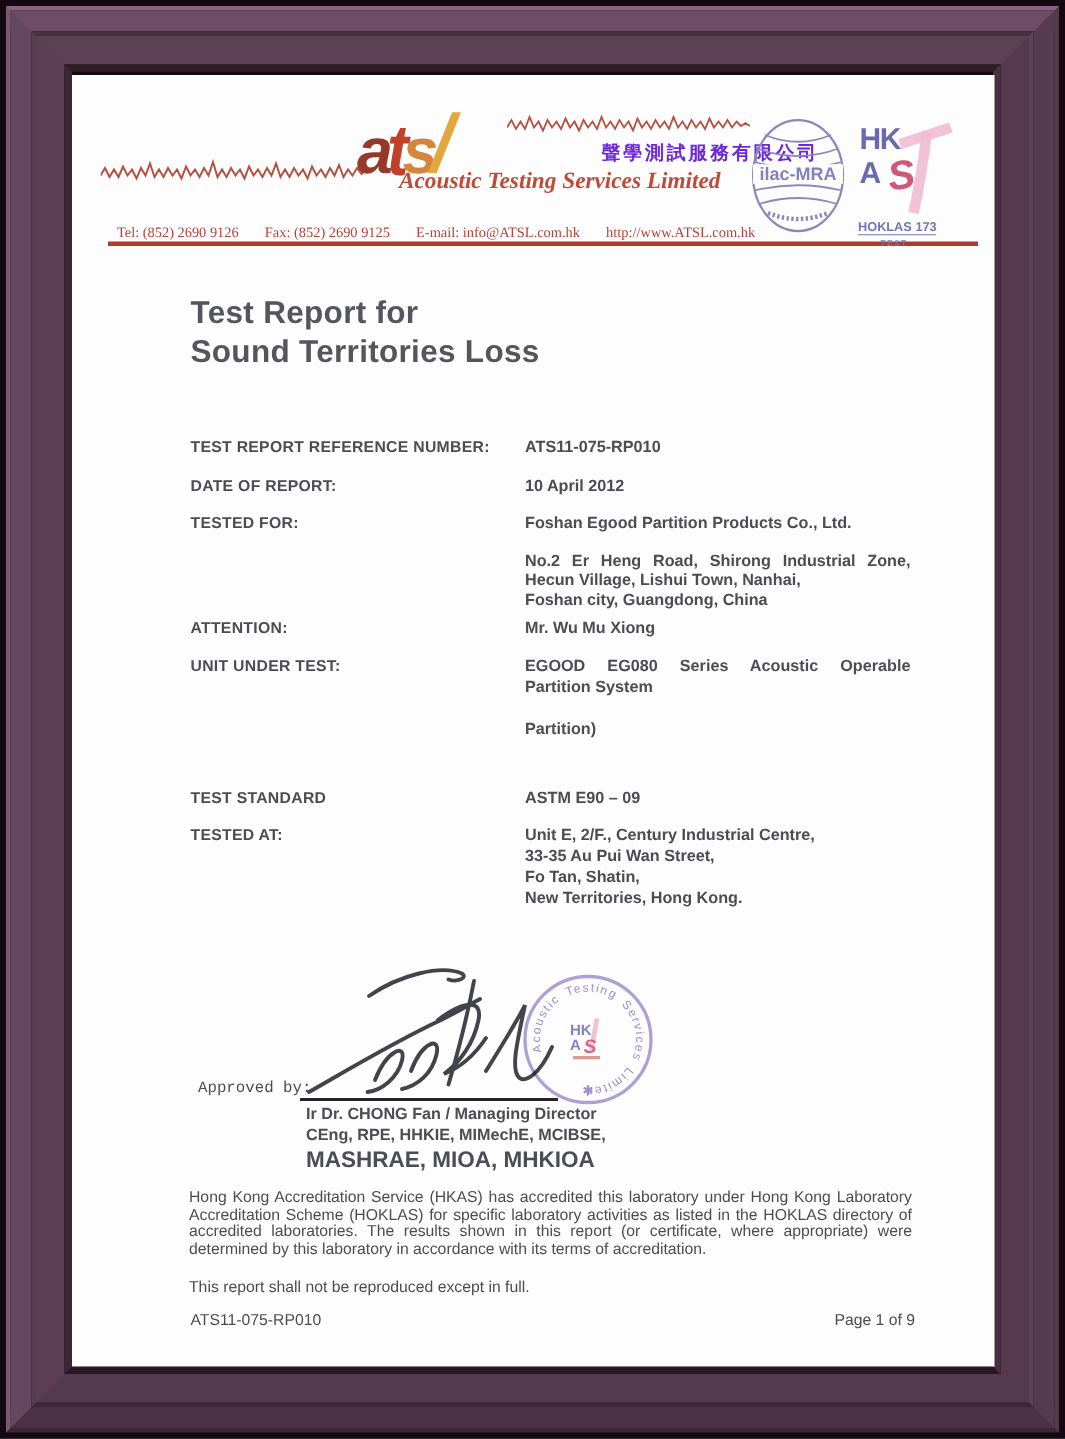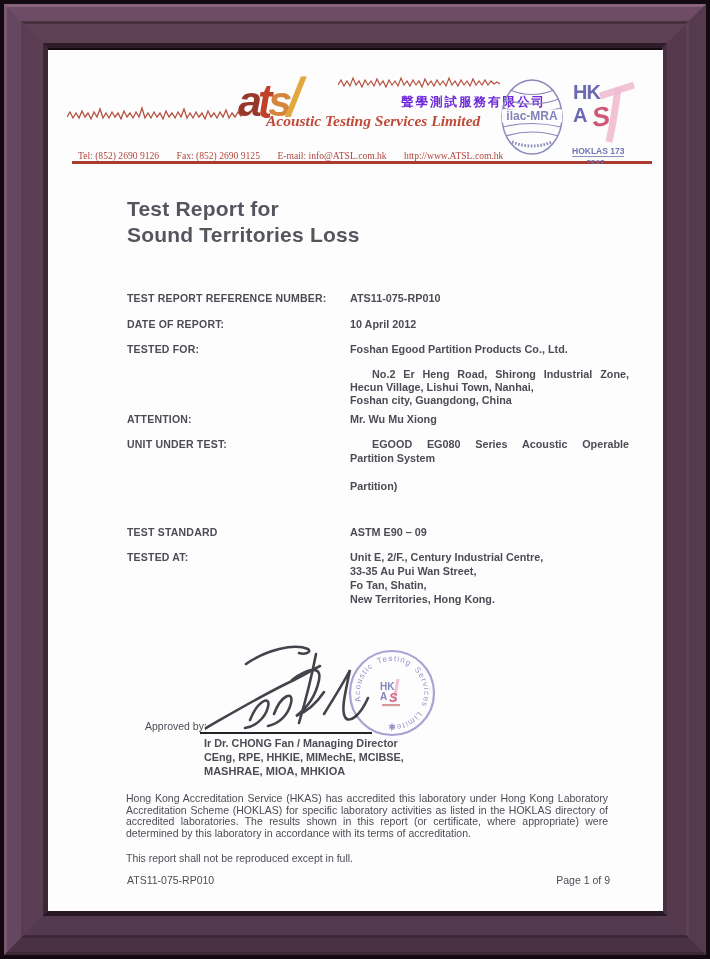--- a/index.html
+++ b/index.html
@@ -29,27 +29,27 @@
   .hq-contact span{margin-right:15px;}
   .red-rule{left:24px;top:111px;width:580px;height:2.5px;background:#a93b2f;}
   .wave-left{left:19px;top:56px;}
   .wave-right{left:290px;top:25px;}
   .ilac{left:452px;top:28px;}
   .hkas{left:524px;top:30px;}
   
   .title{left:79px;top:146px;font-size:21px;font-weight:bold;line-height:26px;color:#55555e;letter-spacing:.2px;}
   .lbl{position:absolute;left:79px;font-size:10.5px;font-weight:bold;letter-spacing:.2px;white-space:nowrap;}
   .val{position:absolute;left:302px;font-size:10.8px;font-weight:bold;white-space:nowrap;}
-  .just{width:257px;text-align:justify;text-align-last:justify;white-space:normal;margin-left:22px;}
+  .just{width:257px;text-align:justify;text-align-last:justify;white-space:normal;}
   
-  .approved{left:97px;top:670px;font-size:10.5px;}
+  .approved{left:84px;top:670px;font-size:10.5px;font-family:Liberation Mono, monospace;}
   .sig-line{left:152px;top:682px;width:172px;height:2px;background:#232329;}
   .signatory{left:156px;top:687px;font-size:10.8px;font-weight:bold;}
   .quals1{left:156px;top:701px;font-size:10.8px;font-weight:bold;}
-  .quals2{left:156px;top:715px;font-size:11px;font-weight:bold;}
+  .quals2{left:156px;top:715px;font-size:15px;font-weight:bold;}
   .sig-svg{left:150px;top:588px;}
   .stamp{left:298px;top:597px;mix-blend-mode:multiply;opacity:.88;}
   
   .accr{left:78px;top:743px;width:482px;font-size:10.5px;line-height:11.7px;text-align:justify;}
   .note{left:78px;top:802px;font-size:10.5px;}
   .repno{left:79px;top:824px;font-size:10.5px;}
   .pageinfo{position:absolute;right:53px;top:824px;font-size:10.5px;}
 </style>
 </head>
 <body>

